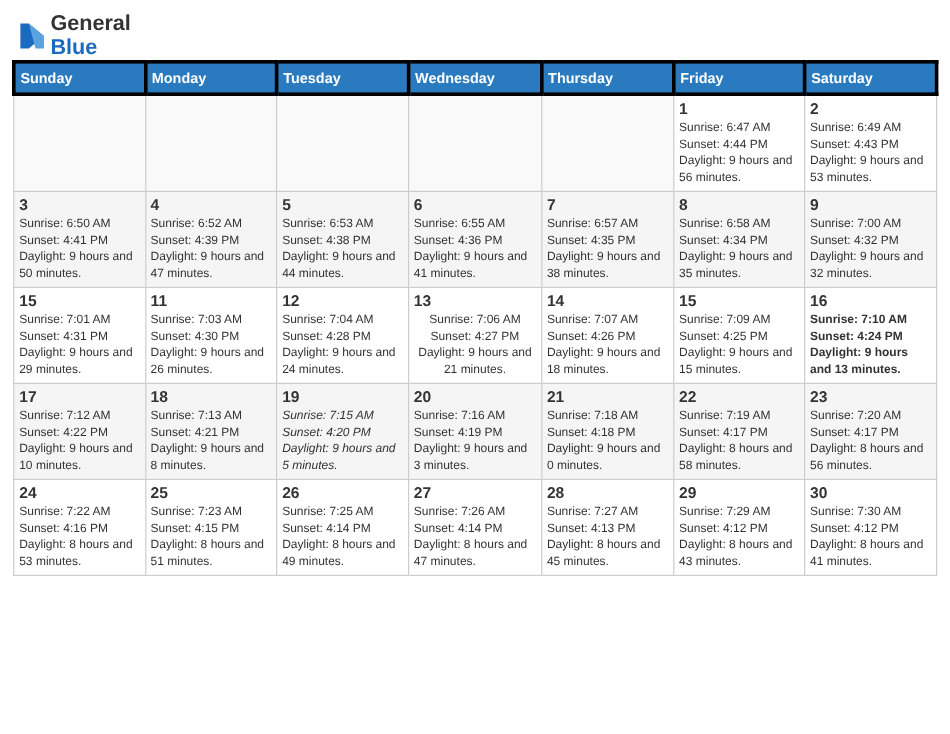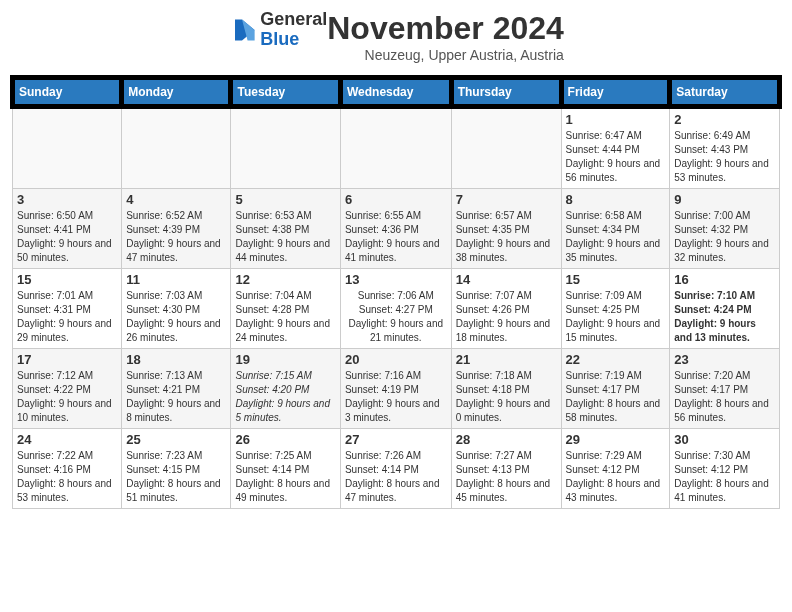--- a/index.html
+++ b/index.html
@@ -5,23 +5,23 @@
     * { box-sizing: border-box; margin: 0; padding: 0; }
     body {
       font-family: Arial, sans-serif;
       background: #fff;
       width: 792px;
       min-height: 612px;
       padding: 10px;
     }
     .header {
       display: flex;
-      justify-content: center;
+      justify-content: space-between;
       align-items: flex-start;
-      margin-bottom: 12px;
+      margin-bottom: 0;
     }
     .logo {
       display: flex;
       align-items: center;
       gap: 4px;
     }
     .logo-text {
       font-size: 18px;
       font-weight: bold;
       line-height: 1.1;
@@ -48,21 +48,21 @@
       width: 100%;
       border-collapse: collapse;
     }
     thead tr th {
       background-color: #2a7abf;
       color: white;
       font-size: 12px;
       font-weight: bold;
       padding: 5px 4px;
       text-align: left;
-      border: 5px solid #000000;
+      border: 3px solid #000000;
     }
     tbody tr td {
       border: 1px solid #ccc;
       vertical-align: top;
       padding: 3px 4px;
       font-size: 10px;
       color: #333;
       width: 113px;
       min-height: 80px;
       background: #fff;
@@ -95,24 +95,20 @@
   <div class="logo">
     <svg class="logo-icon" viewBox="0 0 40 40" xmlns="http://www.w3.org/2000/svg">
       <polygon points="20,5 38,20 20,35 10,35 10,5" fill="#1a6bbf"></polygon>
       <polygon points="20,5 38,20 38,35 28,35" fill="#5ba3e0"></polygon>
     </svg>
     <div class="logo-text">
       <span class="general">General</span><br>
       <span class="blue">Blue</span>
     </div>
   </div>
-  <div class="title-block">
-    <div class="month-year">November 2024</div>
-    <div class="location">Neuzeug, Upper Austria, Austria</div>
-  </div>
 </div>
 
 <table>
   <thead>
     <tr id="weekday-header">
     <th>Sunday</th>
         <th>Monday</th>
         <th>Tuesday</th>
         <th>Wednesday</th>
         <th>Thursday</th>

